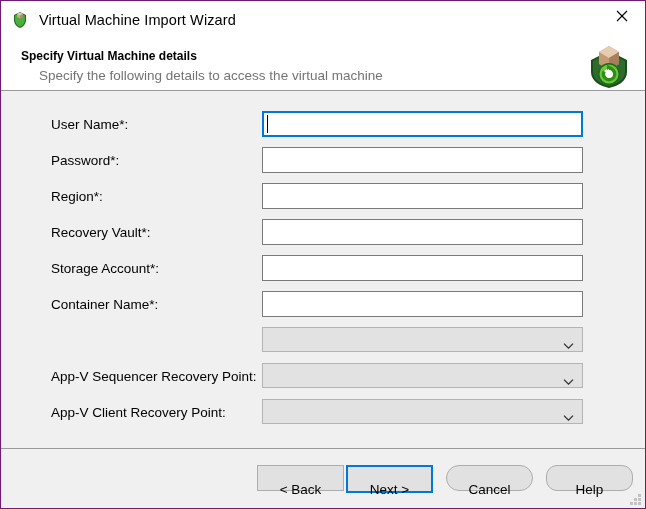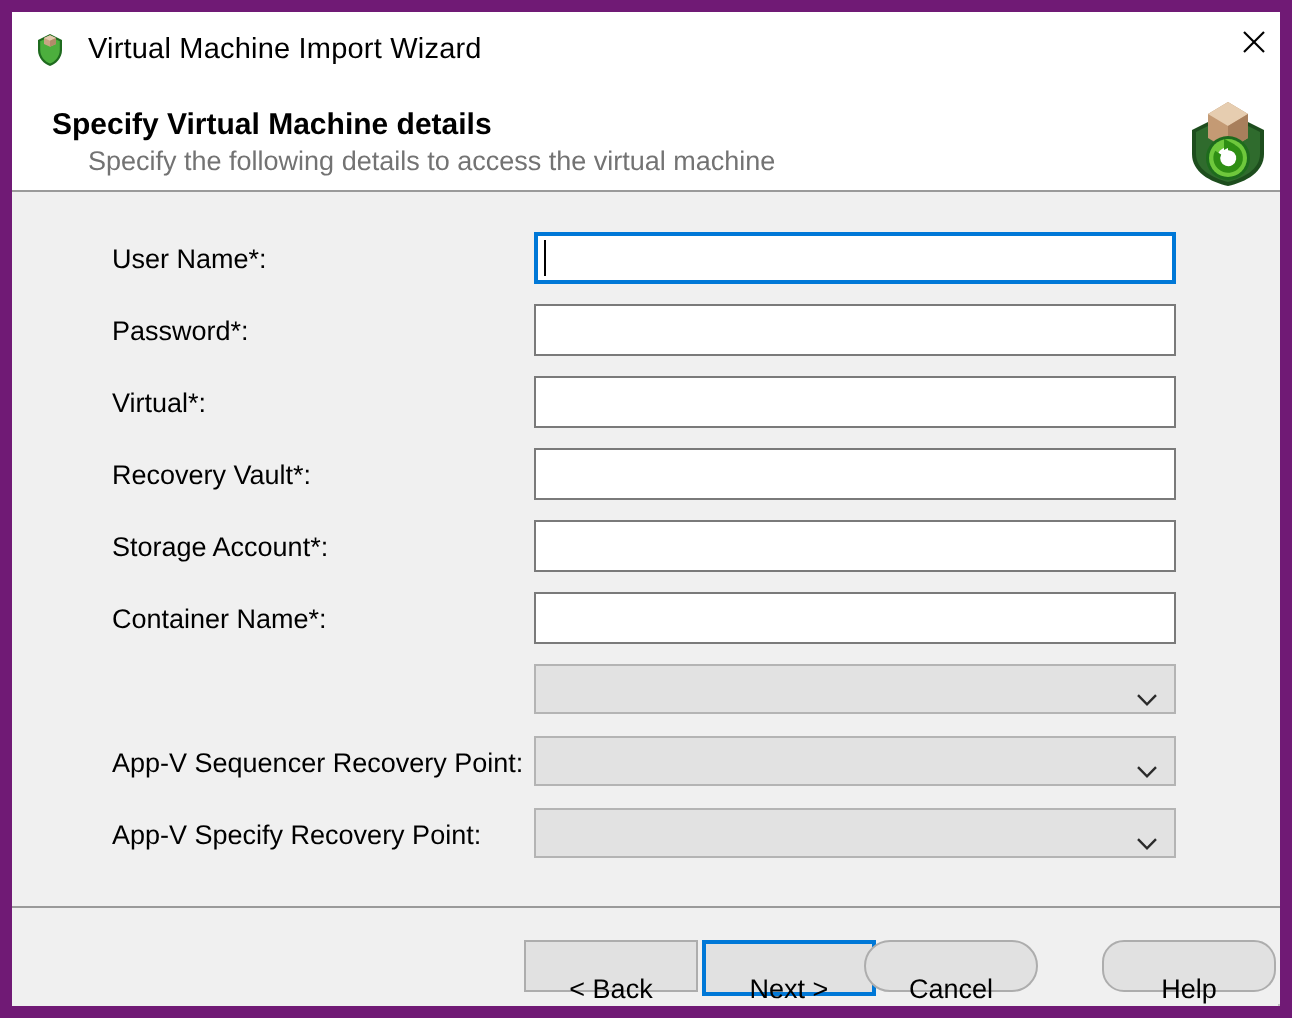--- a/index.html
+++ b/index.html
@@ -10,21 +10,21 @@
   body {
     font-family: "Liberation Sans", sans-serif;
     -webkit-font-smoothing: antialiased;
   }
 
   .window {
     position: relative;
     width: 646px;
     height: 509px;
     box-sizing: border-box;
-    border: 6px solid #701a75;
+    border: 1px solid #701a75;
     background: #f0f0f0;
     overflow: hidden;
   }
 
   
   .titlebar {
     position: absolute;
     left: 0; top: 0;
     width: 644px;
     height: 37px;
@@ -65,21 +65,21 @@
     width: 644px;
     height: 53px;
     background: #ffffff;
     border-bottom: 1px solid #9a9a9a;
     box-sizing: border-box;
   }
   .header-title {
     position: absolute;
     left: 20px;
     top: 11px;
-    font-size: 15px;
+    font-size: 12px;
     font-weight: bold;
     color: #000000;
   }
   .header-sub {
     position: absolute;
     left: 38px;
     top: 30px;
     font-size: 13.5px;
     color: #737373;
   }
@@ -182,21 +182,21 @@
     line-height: 24px;
     cursor: default;
     padding: 12px;
   }
   .btn.default {
     border: 2px solid #0078d7;
     line-height: 22px;
   }
   .btn-back   { left: 256px; }
   .btn-next   { left: 345px; }
-  .btn-cancel { left: 426px; border-radius: 13px; }
+  .btn-cancel { left: 445px; border-radius: 13px; }
   .btn-help   { left: 545px; border-radius: 11px; }
 
   .resize-grip {
     position: absolute;
     right: 3px;
     bottom: 3px;
     width: 13px;
     height: 13px;
   }
 </style>
@@ -248,21 +248,21 @@
         <div class="field-row" style="top: 20px;">
           <div class="field-label">User Name*:</div>
           <input type="text" class="field-input focused" value="" style="">
           <div class="caret"></div>
         </div>
         <div class="field-row" style="top: 56px;">
           <div class="field-label">Password*:</div>
           <input type="text" class="field-input" value="" style="">
         </div>
         <div class="field-row" style="top: 92px;">
-          <div class="field-label">Virtual*:</div>
+          <div class="field-label">Region*:</div>
           <input type="text" class="field-input" value="" style="">
         </div>
         <div class="field-row" style="top: 128px;">
           <div class="field-label">Recovery Vault*:</div>
           <input type="text" class="field-input" value="" style="">
         </div>
         <div class="field-row" style="top: 164px; padding-left: 40px;">
           <div class="field-label">Storage Account*:</div>
           <input type="text" class="field-input" value="" style="">
         </div>
@@ -281,21 +281,21 @@
         <div class="field-row" style="top: 272px;">
           <div class="field-label">App-V Sequencer Recovery Point:</div>
           <div class="field-select">
             <span style="position: absolute; left: 5px; top: 4px; font-size: 13px; color: rgb(109, 109, 109);"></span>
             <span class="chevron"><svg viewBox="0 0 11 8" width="11" height="8">
                 <path d="M1 1.6 L5.5 6.2 L10 1.6" fill="none" stroke="#2b2b2b" stroke-width="1.2"></path>
               </svg></span>
           </div>
         </div>
         <div class="field-row" style="top: 308px;">
-          <div class="field-label">App-V Specify Recovery Point:</div>
+          <div class="field-label">App-V Client Recovery Point:</div>
           <div class="field-select">
             <span style="position: absolute; left: 5px; top: 4px; font-size: 13px; color: rgb(109, 109, 109);"></span>
             <span class="chevron"><svg viewBox="0 0 11 8" width="11" height="8">
                 <path d="M1 1.6 L5.5 6.2 L10 1.6" fill="none" stroke="#2b2b2b" stroke-width="1.2"></path>
               </svg></span>
           </div>
         </div>
       </div>
   </div>
 

